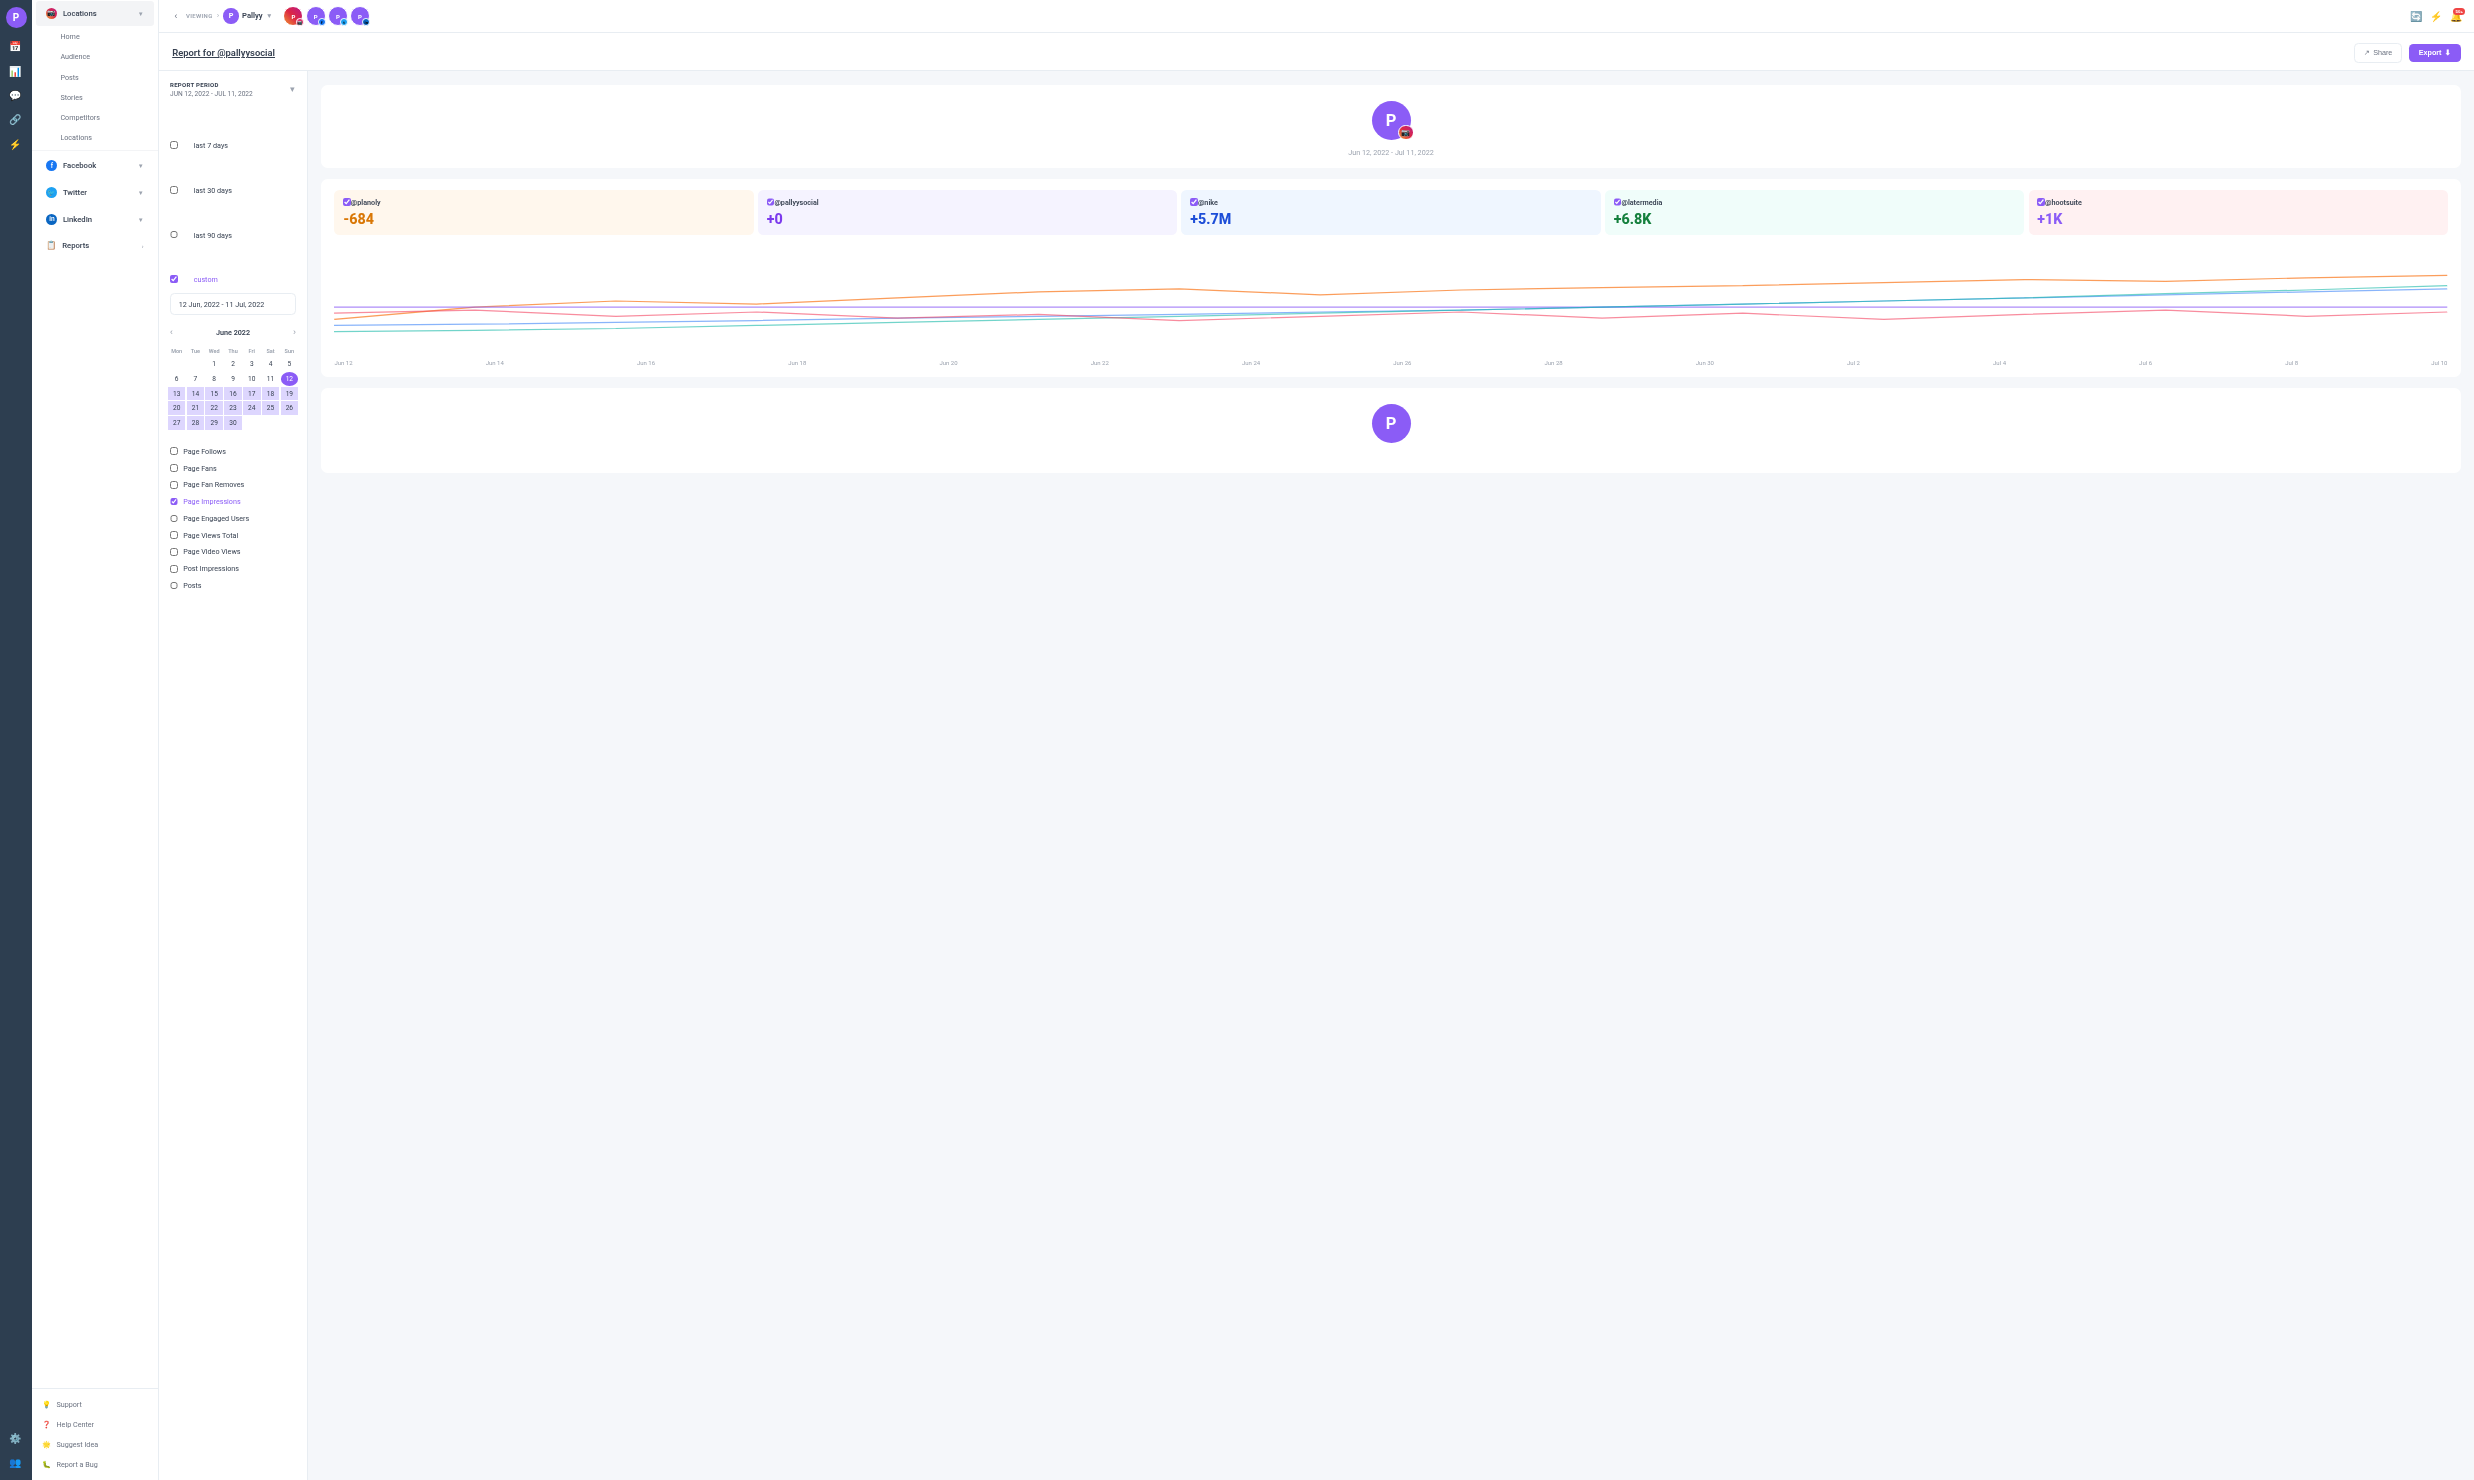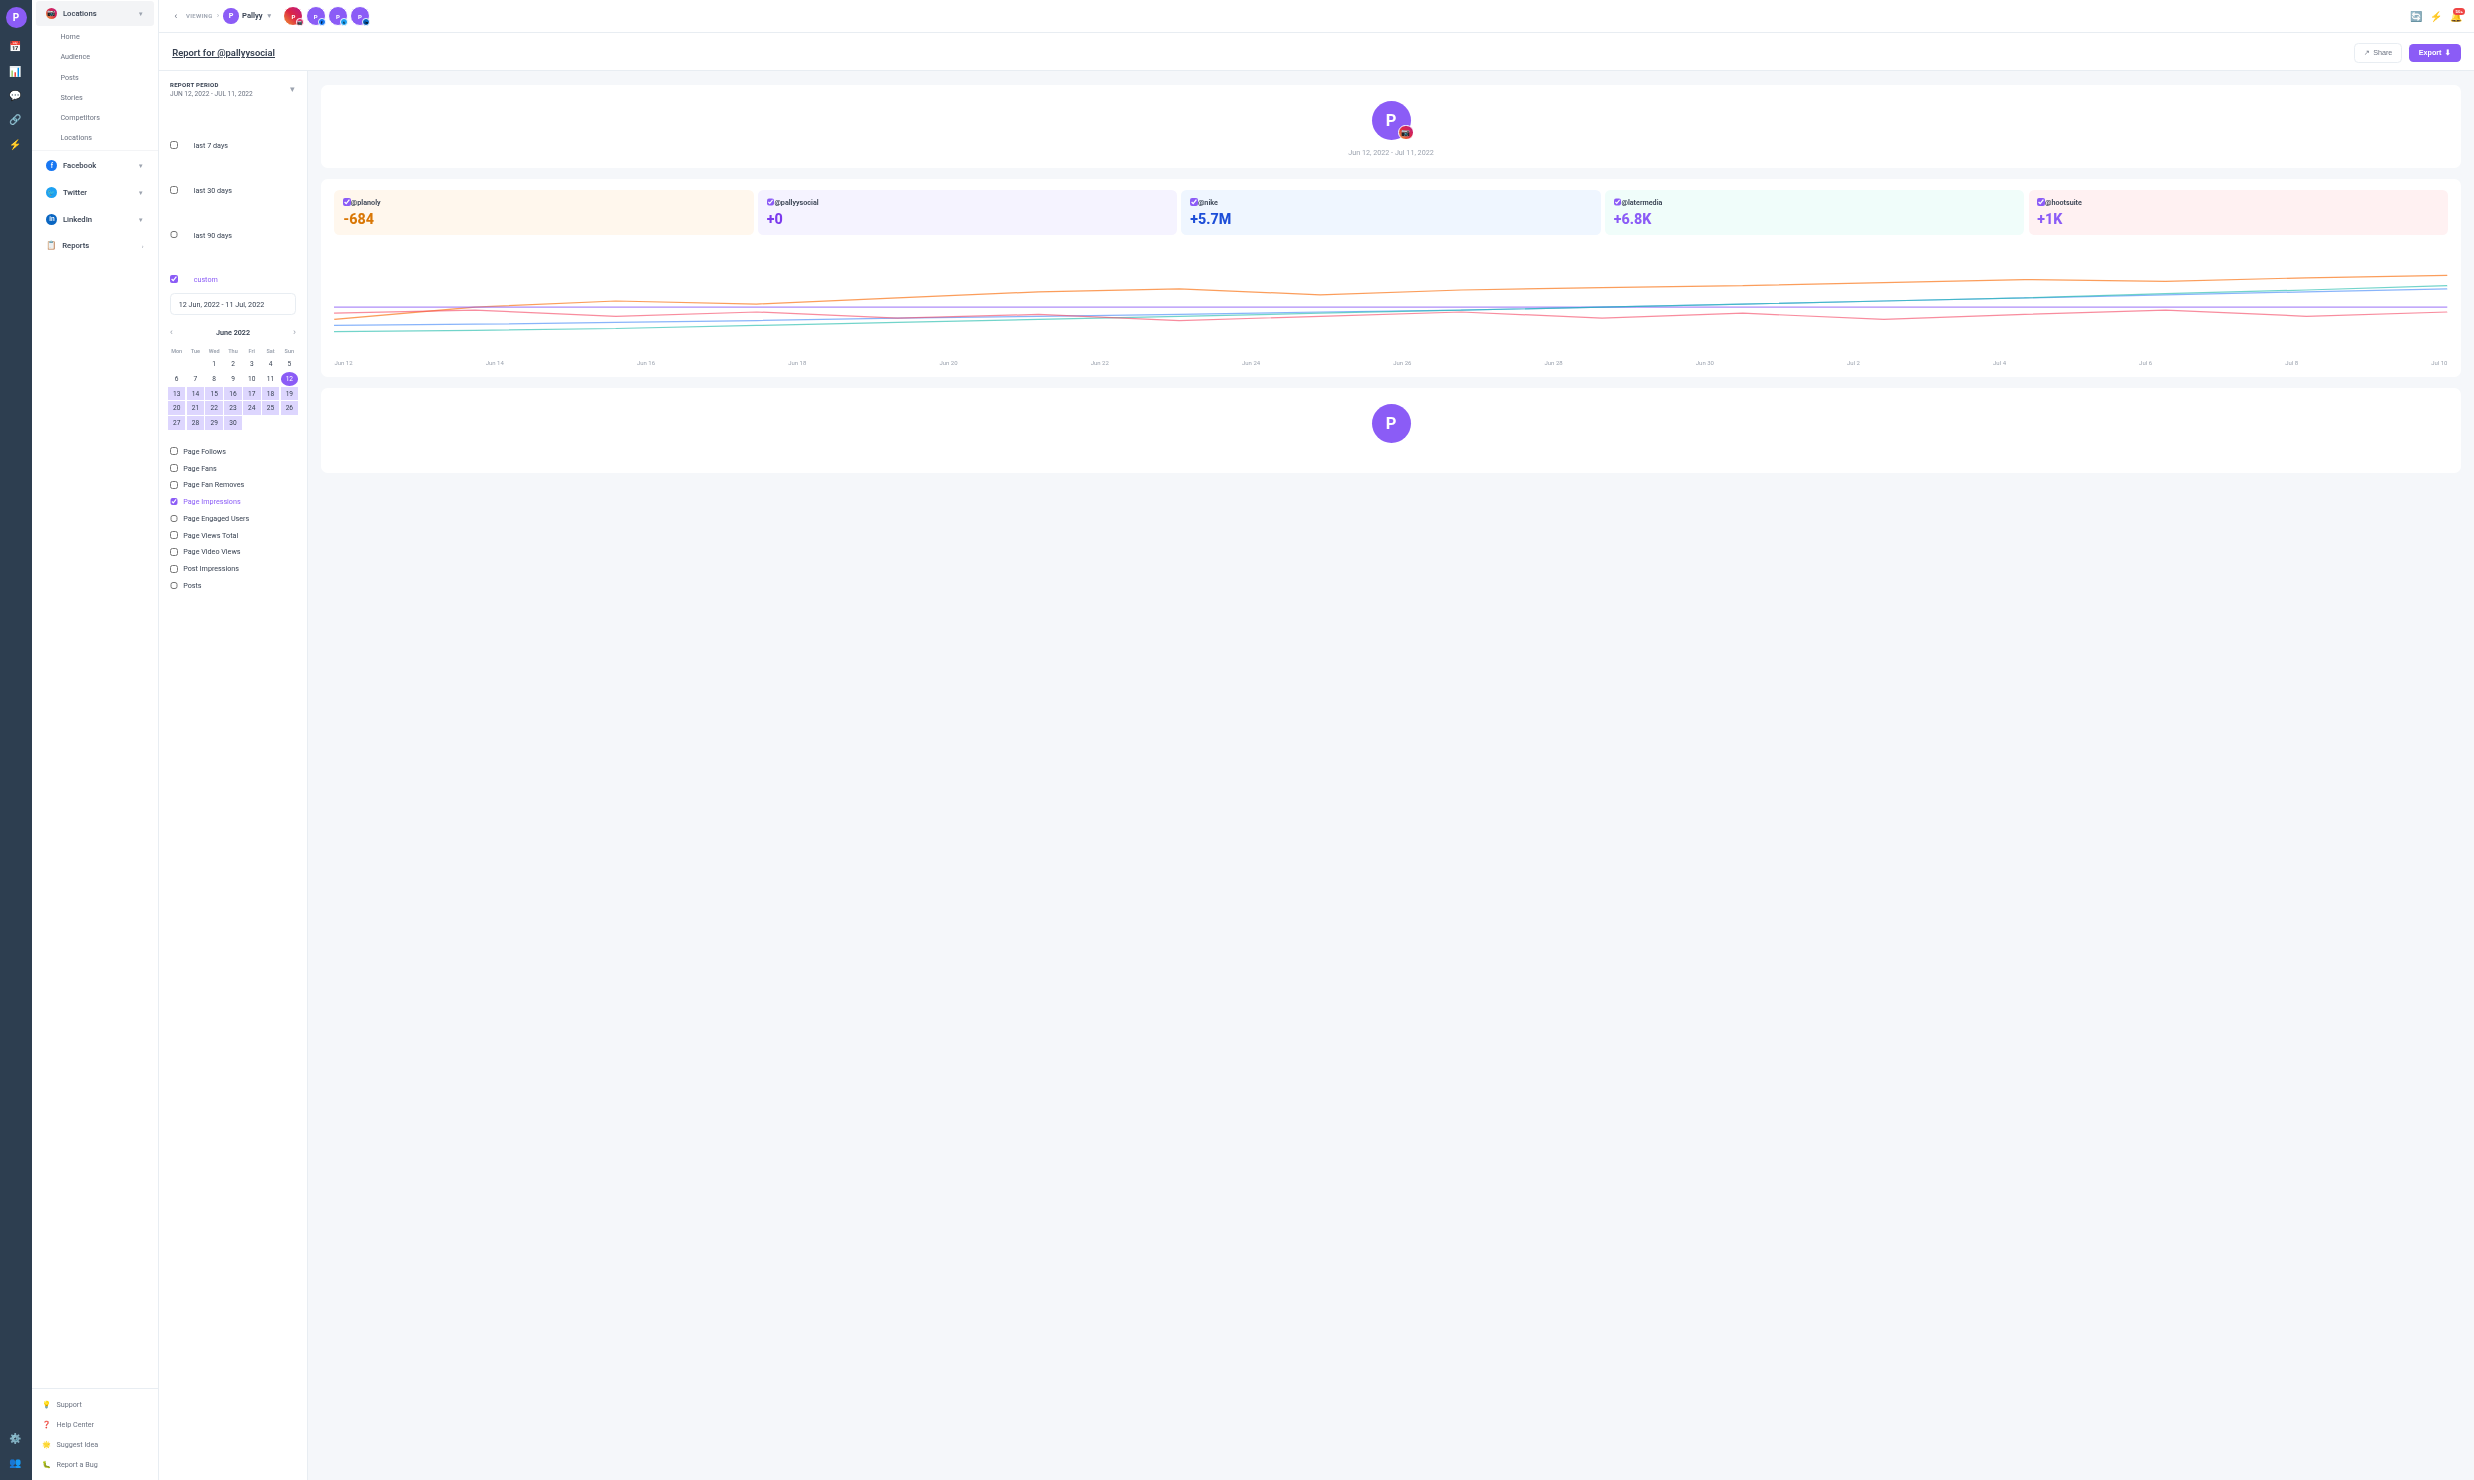--- a/index.html
+++ b/index.html
@@ -572,21 +572,21 @@
               <span>@nike</span>
             </div>
             <div class="competitor-value" style="color:#1d4ed8;">+5.7M</div>
           </div>
 
           <div class="competitor-card teal-bg">
             <div class="competitor-handle">
               <input type="checkbox" checked="" class="comp-checkbox" style="">
               <span>@latermedia</span>
             </div>
-            <div class="competitor-value" style="color:#8b5cf6;">+6.8K</div>
+            <div class="competitor-value" style="color:#15803d;">+6.8K</div>
           </div>
 
           <div class="competitor-card pink-bg">
             <div class="competitor-handle">
               <input type="checkbox" checked="" class="comp-checkbox" style="">
               <span>@hootsuite</span>
             </div>
             <div class="competitor-value" style="color:#8b5cf6;">+1K</div>
           </div>
         </div>

